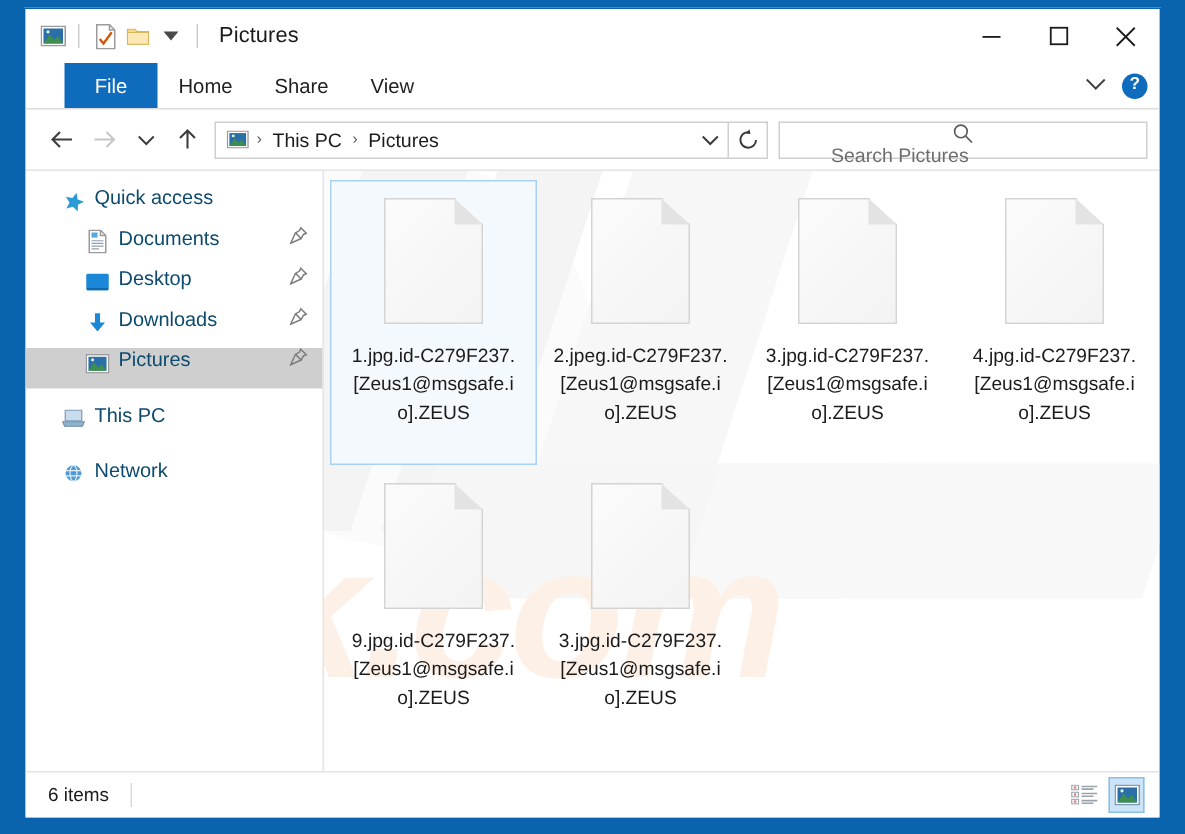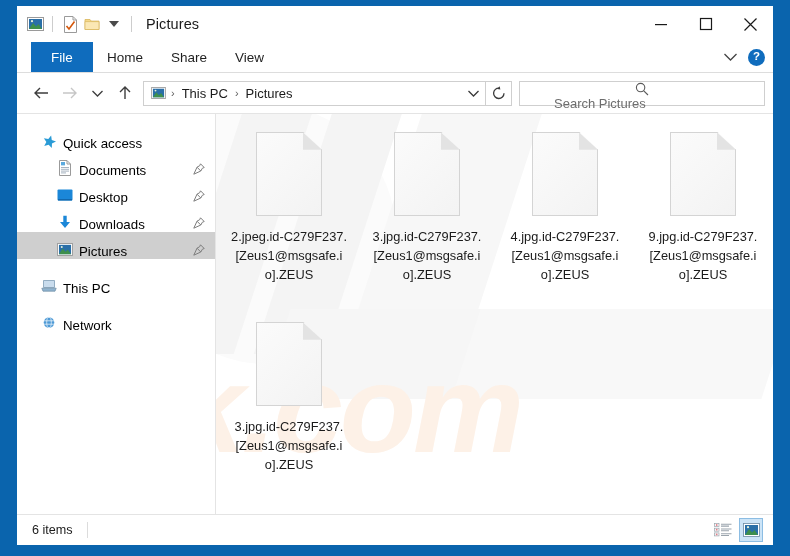--- a/index.html
+++ b/index.html
@@ -101,21 +101,21 @@
     justify-content: center;
     font-size: 13.5px;
     color: #1f1f1f;
     padding: 0 14px;
     min-width: 56px;
     box-sizing: border-box;
   }
   .tab.file {
     background: #0f6cbd;
     color: #ffffff;
-    margin-left: 14px;
+    margin-left: 26px;
     min-width: 62px;
   }
   .ribbon-right {
     position: absolute;
     right: 8px;
     top: 0;
     height: 30px;
     display: flex;
     align-items: center;
     gap: 10px;
@@ -240,23 +240,23 @@
     flex: none;
     background: #ffffff;
     padding-top: 10px;
     box-sizing: border-box;
     position: relative;
     z-index: 2;
   }
   .navitem {
     height: 27px;
     display: flex;
-    align-items: flex-end;
+    align-items: flex-start;
     font-size: 13.3px;
-    color: #000000;
+    color: #0c4a6e;
     padding-right: 10px;
     position: relative;
     white-space: nowrap;
   }
   .navitem.selected { background: #cfcfcf; }
   .navitem .nico {
     width: 20px;
     height: 20px;
     display: flex;
     align-items: center;
@@ -661,20 +661,27 @@
           <div class="wm-slash" style="left:-10px; top:-20px; width:70px; height:260px;"></div>
           <div class="wm-slash" style="left:80px; top:-20px; width:70px; height:260px;"></div>
           <div class="wm-slash" style="left:170px; top:-20px; width:120px; height:260px; background:#f7f7f7;"></div>
           <div class="wm-slash" style="left:60px; top:195px; width:300px; height:90px; background:#f6f6f6;"></div>
           <div class="wm-slash" style="left:250px; top:195px; width:310px; height:90px; background:#f8f8f8;"></div>
           <div class="wm-text" style="left:-185px; top:232px;">risk.com</div>
         </div>
 
         <div class="grid">
 
+          <div class="tile selected">
+            <div class="fileicon">
+              <div class="page"></div>
+                <div class="fold"></div>
+            </div>
+            <div class="flabel">1.jpg.id-C279F237.[Zeus1@msgsafe.io].ZEUS</div>
+          </div>
 
           <div class="tile">
             <div class="fileicon">
               <div class="page"></div>
                 <div class="fold"></div>
             </div>
             <div class="flabel">2.jpeg.id-C279F237.[Zeus1@msgsafe.io].ZEUS</div>
           </div>
 
           <div class="tile">

